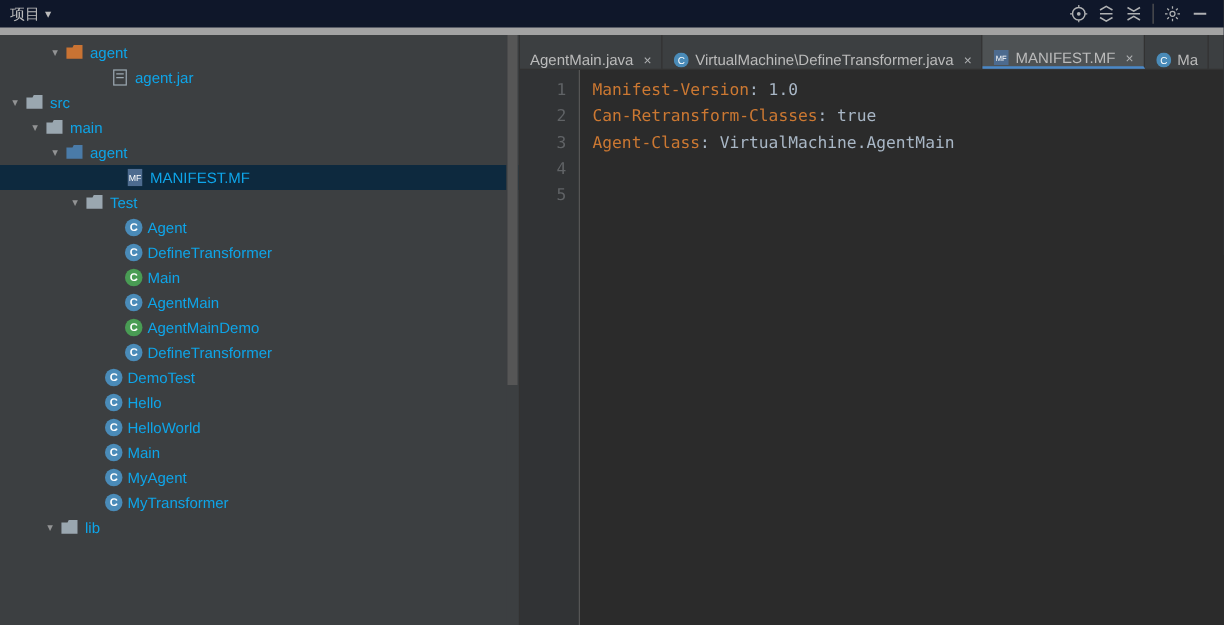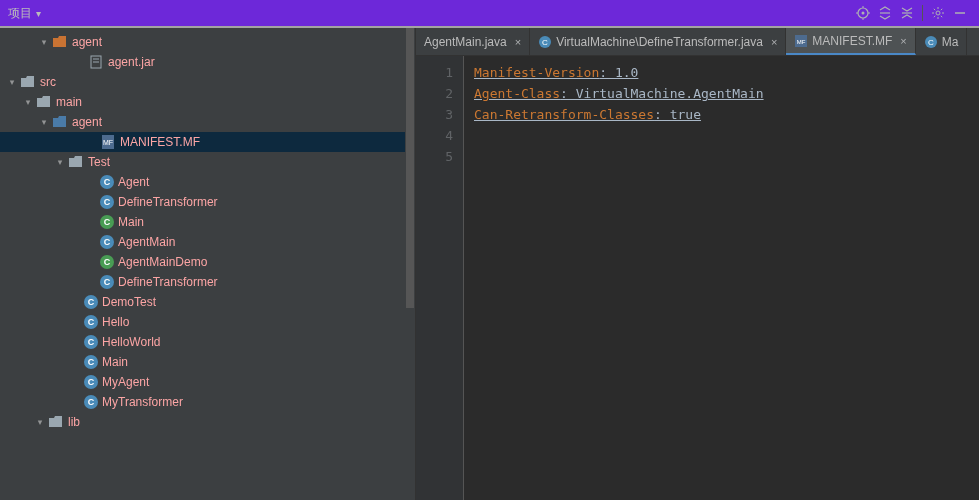--- a/index.html
+++ b/index.html
@@ -9,22 +9,22 @@
       background: #3c3f41;
       color: #bbbbbb;
       width: 979px;
       height: 500px;
       overflow: hidden;
       display: flex;
       flex-direction: column;
     }
     .toolbar {
       height: 28px;
-      background: #6d28d9;
-      border-bottom: 2px solid #a3a3a3;
+      background: #0f172a;
+      border-bottom: 6px solid #a3a3a3;
       display: flex;
       align-items: center;
       padding: 0 8px;
     }
     .toolbar-title {
       color: #bbbbbb;
       margin-right: 4px;
     }
     .toolbar-dropdown {
       color: #bbbbbb;
@@ -96,37 +96,37 @@
     .class-icon {
       width: 14px; height: 14px; border-radius: 50%;
       background: #4a8bb8;
       color: #ffffff;
       font-size: 9px;
       font-weight: bold;
       display: inline-flex; align-items: center; justify-content: center;
       margin-right: 4px;
     }
     .class-icon.run { background: #499c54; }
-    .tree-label { color: #fca5a5; }
+    .tree-label { color: #0ea5e9; }
     .editor {
       flex: 1;
       background: #2b2b2b;
       display: flex;
       flex-direction: column;
     }
     .tabs {
       height: 28px;
       background: #3c3f41;
       display: flex;
       align-items: stretch;
       border-bottom: 1px solid #323232;
     }
     .tab {
       display: flex;
-      align-items: center;
+      align-items: flex-end;
       padding: 0 8px;
       border-right: 1px solid #323232;
       gap: 4px;
       cursor: pointer;
       white-space: nowrap;
     }
     .tab.active {
       background: #4e5254;
       border-bottom: 2px solid #4a88c7;
     }
@@ -153,21 +153,20 @@
       border-right: 1px solid #555;
     }
     .code {
       flex: 1;
       padding: 6px 0 0 10px;
       font-family: "Consolas", monospace;
       font-size: 13px;
       line-height: 21px;
       color: #a9b7c6;
       background: #2b2b2b;
-      text-decoration: underline;
     }
     .code-line { display: block; }
     .k-key { color: #cc7832; }
     .k-val { color: #a9b7c6; }
     .scrollbar-track {
       position: absolute;
       right: 0;
       top: 0;
       width: 10px;
       height: 100%;
@@ -410,18 +409,18 @@
     <div class="editor-body">
       <div class="gutter">
         <div>1</div>
         <div>2</div>
         <div>3</div>
         <div>4</div>
         <div>5</div>
       </div>
       <div class="code">
         <span class="code-line"><span class="k-key">Manifest-Version</span><span class="k-val">: 1.0</span></span>
+        <span class="code-line"><span class="k-key">Can-Retransform-Classes</span><span class="k-val">: true</span></span>
         <span class="code-line"><span class="k-key">Agent-Class</span><span class="k-val">: VirtualMachine.AgentMain</span></span>
-        <span class="code-line"><span class="k-key">Can-Retransform-Classes</span><span class="k-val">: true</span></span>
       </div>
     </div>
   </div>
 </div>
 
 </body></html>

